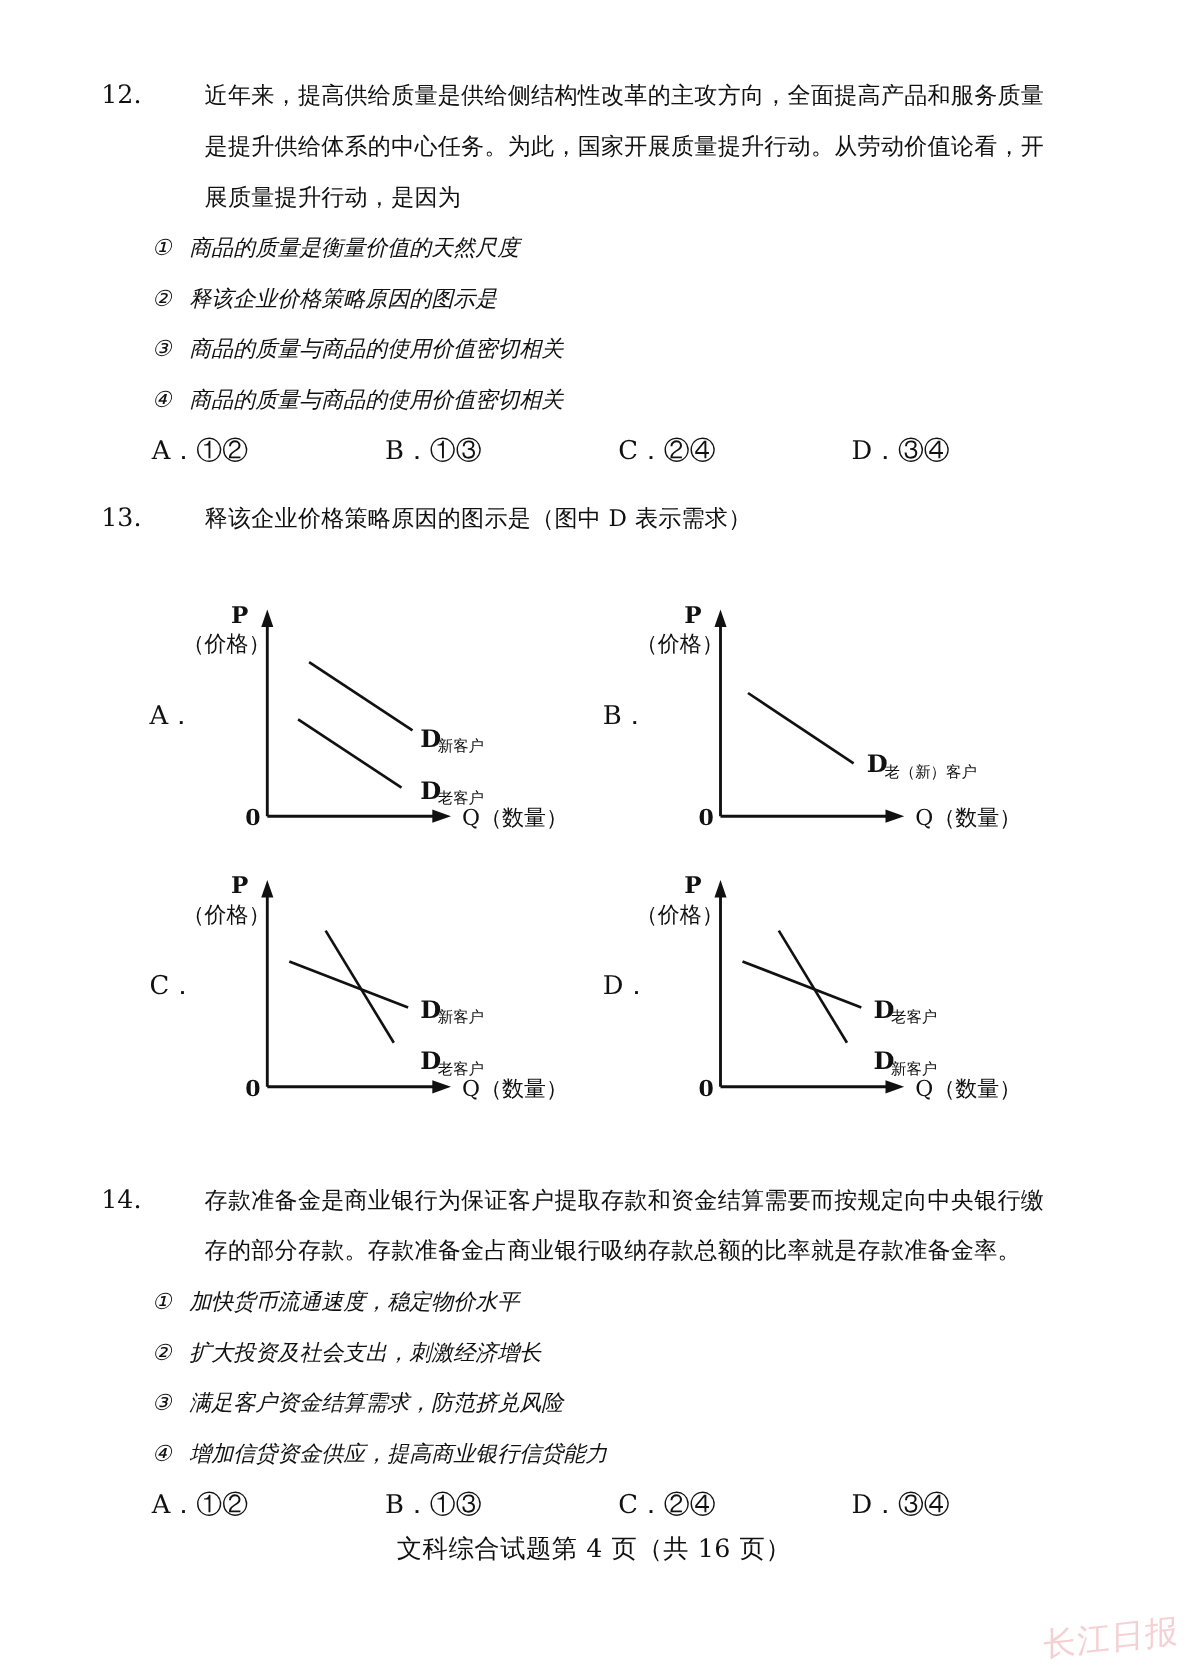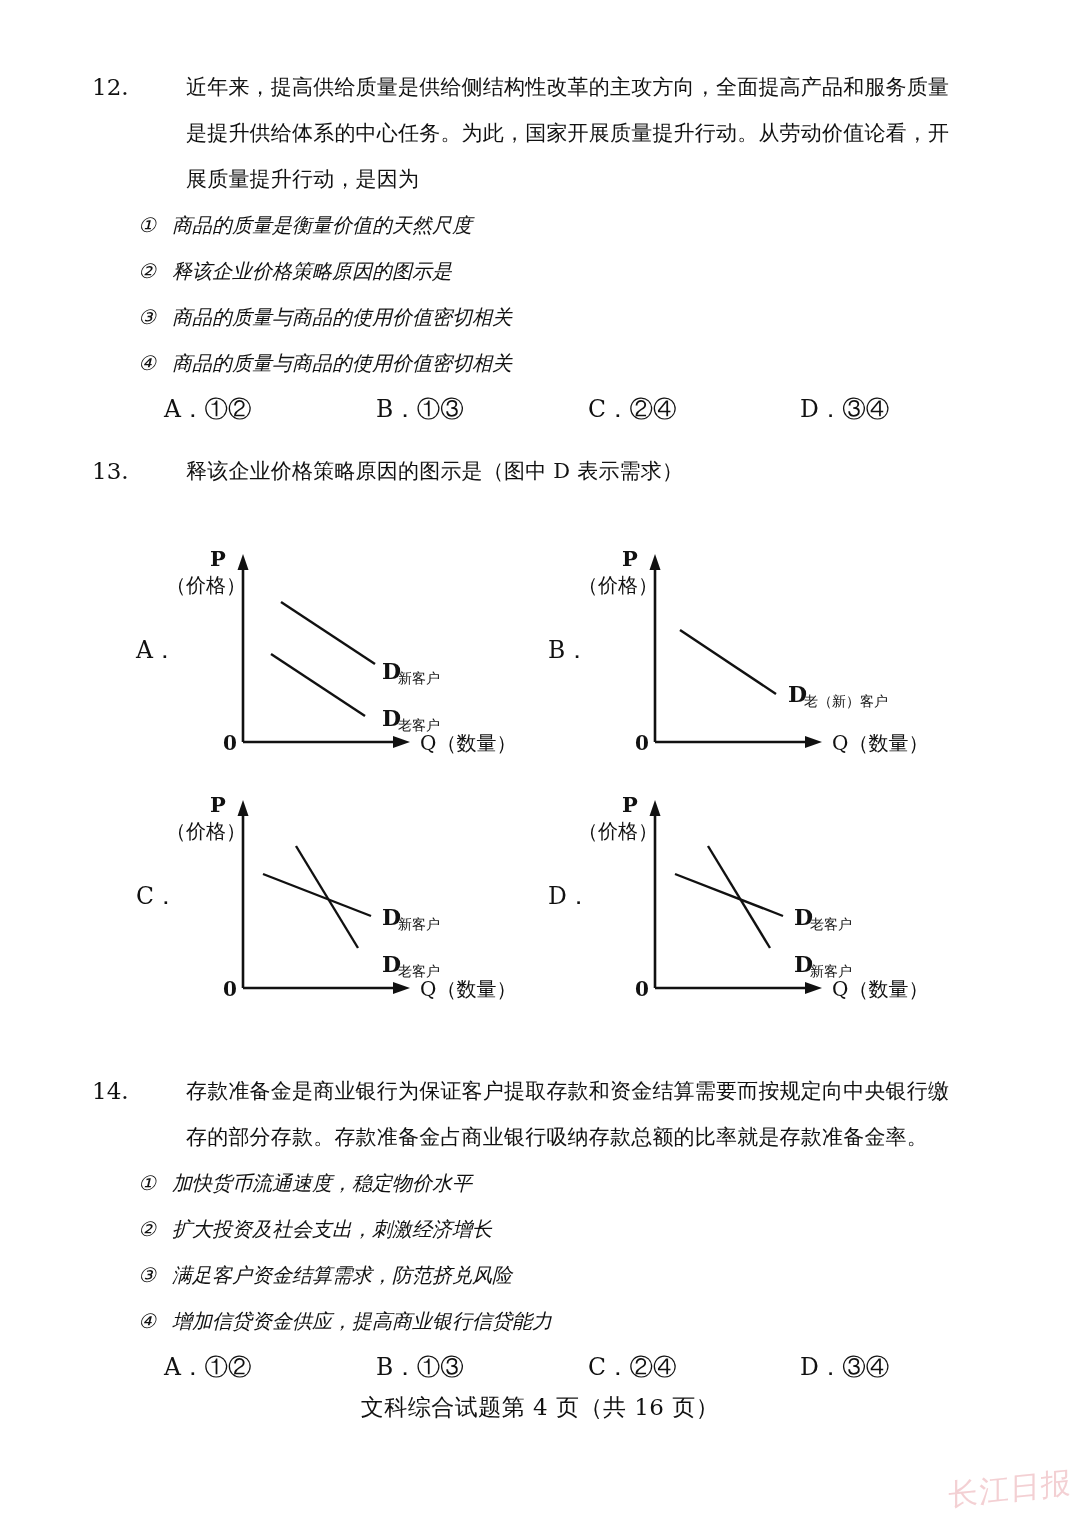--- a/index.html
+++ b/index.html
@@ -59,21 +59,21 @@
     white-space: nowrap;
     font-style: italic;
   }
   .opt-mark {
     display: inline-block;
     width: 34px;
   }
 
   
   .answer-row {
-    margin-left: 72px;
+    margin-left: 46px;
     display: flex;
     font-size: 23.5px;
     line-height: 46px;
   }
   .answer-row .ans {
     width: 212px;
     flex: 0 0 212px;
     white-space: nowrap;
   }
   .answer-row .ans .lab {

